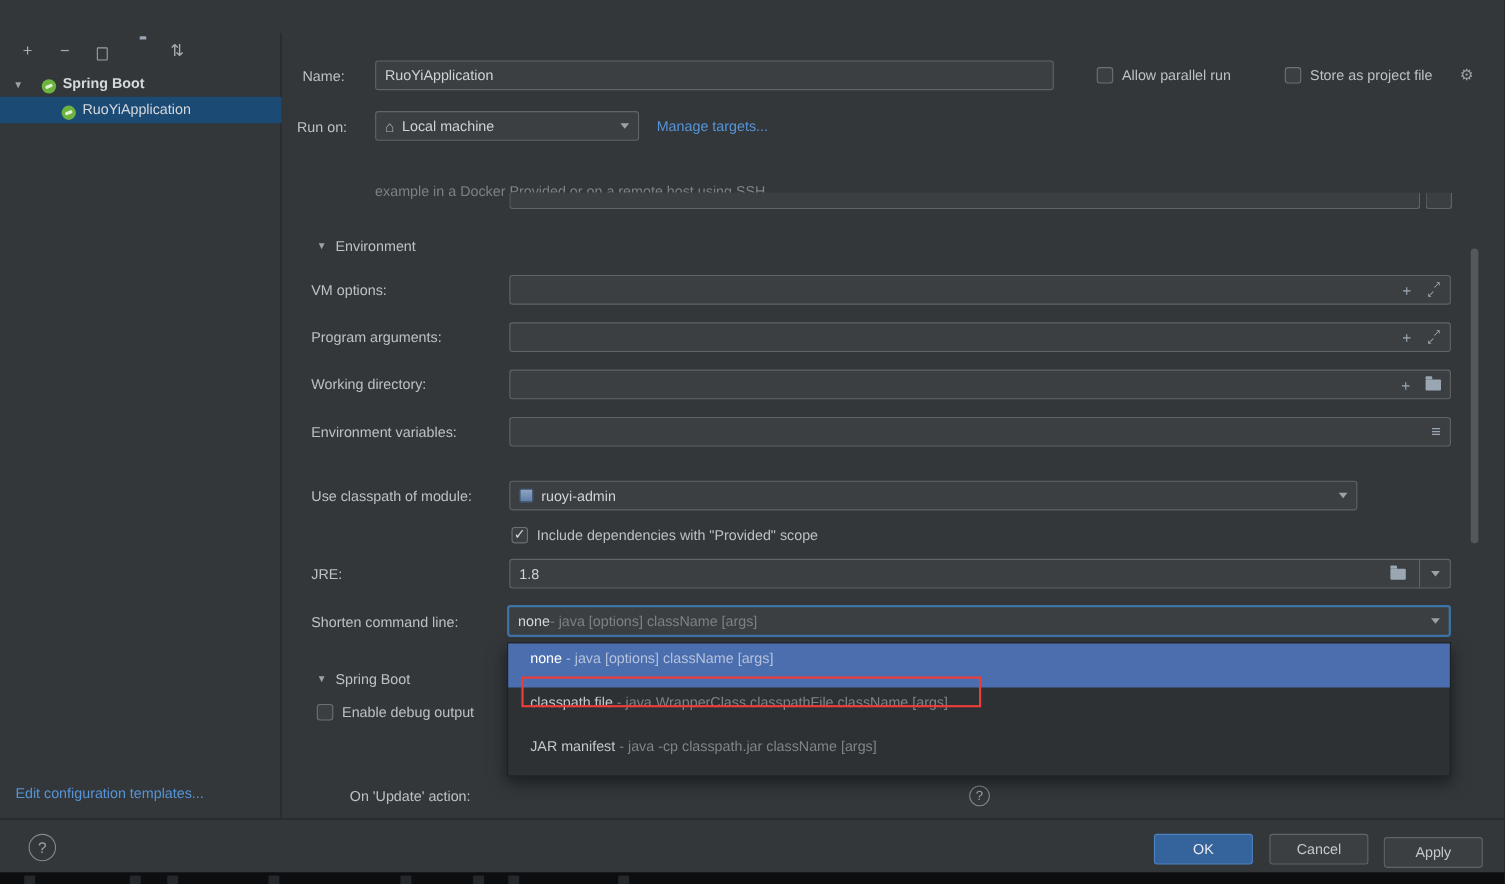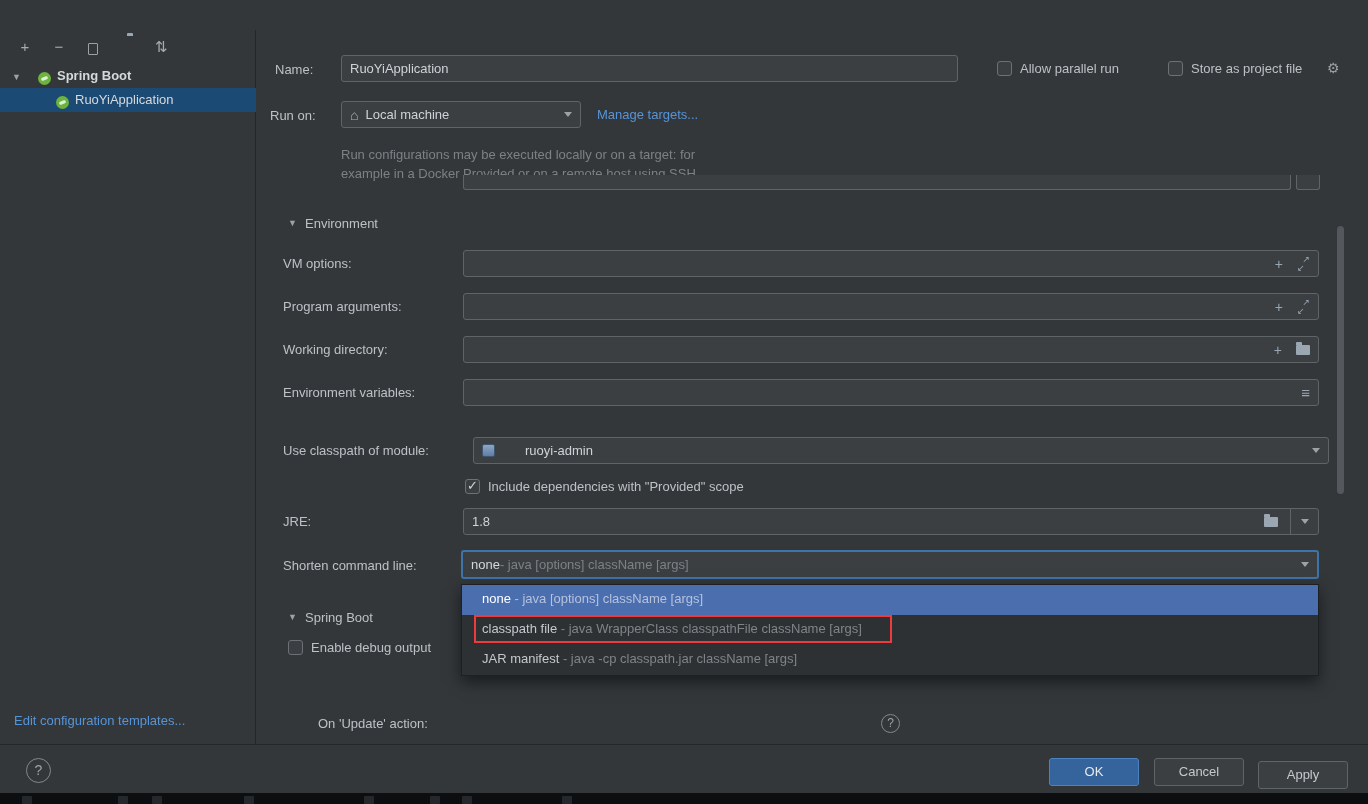--- a/index.html
+++ b/index.html
@@ -45,21 +45,21 @@
   .ic-expand .sw { position:absolute; left:0; bottom:-3px; font-size:9px; color:#9aa7b3; font-style:normal; }
   .cb { position:absolute; width:15px; height:15px; background:#3b3f42; border:1px solid #6b7175; border-radius:3px; cursor:pointer; }
   .cb .checkmark { position:absolute; left:1px; top:-2px; color:#d4d7da; font-size:13px; }
   .sec-chevron { position:absolute; color:#9da2a6; font-size:9px; }
   .sec-label { position:absolute; height:26px; line-height:26px; color:#bdc1c6; }
   .ic-module { width:13px; height:13px; border-radius:2px; background:linear-gradient(#8fa6c4,#5f7da5); border:1px solid #3e566f; margin-right:7px; }
   .help-circle { position:absolute; border:1px solid #85898d; border-radius:50%; color:#9da2a6; text-align:center; cursor:pointer; }
 
   
   .popup { position:absolute; left:461px; top:584px; width:858px; background:#2d3134; border:1px solid #1e2123; box-shadow:0 6px 14px rgba(0,0,0,.5); z-index:20; }
-  .popup-row { height:30px; line-height:28px; padding-left:20px; white-space:nowrap; cursor:pointer; color:#c5c9cd; }
+  .popup-row { height:40px; line-height:28px; padding-left:20px; white-space:nowrap; cursor:pointer; color:#c5c9cd; }
   .popup-row.selected { background:#4b6eaf; color:#fff; }
   .popup-row.selected .dim { color:#b6c2dc; }
   .popup-row .dim { color:#808488; }
   .red-annot { position:absolute; left:12px; top:30px; width:418px; height:28px; border:2px solid #ee3b3b; pointer-events:none; }
 
   
   .btn { position:absolute; height:28px; border-radius:3px; text-align:center; line-height:26px; cursor:pointer;
     background:#3b3f42; border:1px solid #5f6467; color:#c5c9cd; width:90px; }
   .btn.primary { background:#35639b; border-color:#4b82c2; color:#e8eaed; }
 
@@ -110,21 +110,20 @@
 
   <div class="abs lbl" style="left:270px;top:102px;">Run on:</div>
   <div class="tfield" style="left:341px;top:101px;width:240px;height:27px;">
     <span style="color:#aeb3b8;font-size:14px;margin-right:7px;">⌂</span>
     <span>Local machine</span>
     <span class="spacer"></span>
     <span class="arr"></span>
   </div>
   <span class="link abs" style="left:597px;top:101px;line-height:27px;">Manage targets...</span>
 
-  <div class="abs dim" style="left:341px;top:145px;line-height:19px;">Run configurations may be executed locally or on a target: for</div>
   <div class="abs dim" style="left:341px;top:164px;line-height:19px;">example in a Docker Provided or on a remote host using SSH.</div>
 
   <div class="tfield" style="left:463px;top:175px;width:828px;height:15px;border-top:none;border-radius:0 0 3px 3px;"></div>
   <div class="tfield" style="left:1296px;top:175px;width:24px;height:15px;border-top:none;border-radius:0 0 3px 3px;"></div>
 
   <span class="sec-chevron" style="left:288px;top:218px;">▼</span>
   <span class="sec-label" style="left:305px;top:211px;">Environment</span>
 
   <div class="abs lbl" style="left:283px;top:250px;">VM options:</div>
   <div class="tfield" style="left:463px;top:250px;width:856px;height:27px;">
@@ -153,21 +152,21 @@
     <span class="ic-folder" style="margin-left:14px;cursor:pointer;"></span>
   </div>
 
   <div class="abs lbl" style="left:283px;top:379px;">Environment variables:</div>
   <div class="tfield" style="left:463px;top:379px;width:856px;height:27px;">
     <span class="spacer"></span>
     <span class="field-ic" style="font-size:15px;">≡</span>
   </div>
 
   <div class="abs lbl" style="left:283px;top:437px;">Use classpath of module:</div>
-  <div class="tfield" style="left:473px;top:437px;width:856px;height:27px;gap:23px;">
+  <div class="tfield" style="left:463px;top:437px;width:771px;height:27px;">
     <span class="ic-module"></span>
     <span>ruoyi-admin</span>
     <span class="spacer"></span>
     <span class="arr"></span>
   </div>
 
   <span class="cb" style="left:465px;top:479px;">
       <span class="checkmark">✓</span>
     </span>
   <div class="abs lbl" style="left:488px;top:473px;">Include dependencies with "Provided" scope</div>

